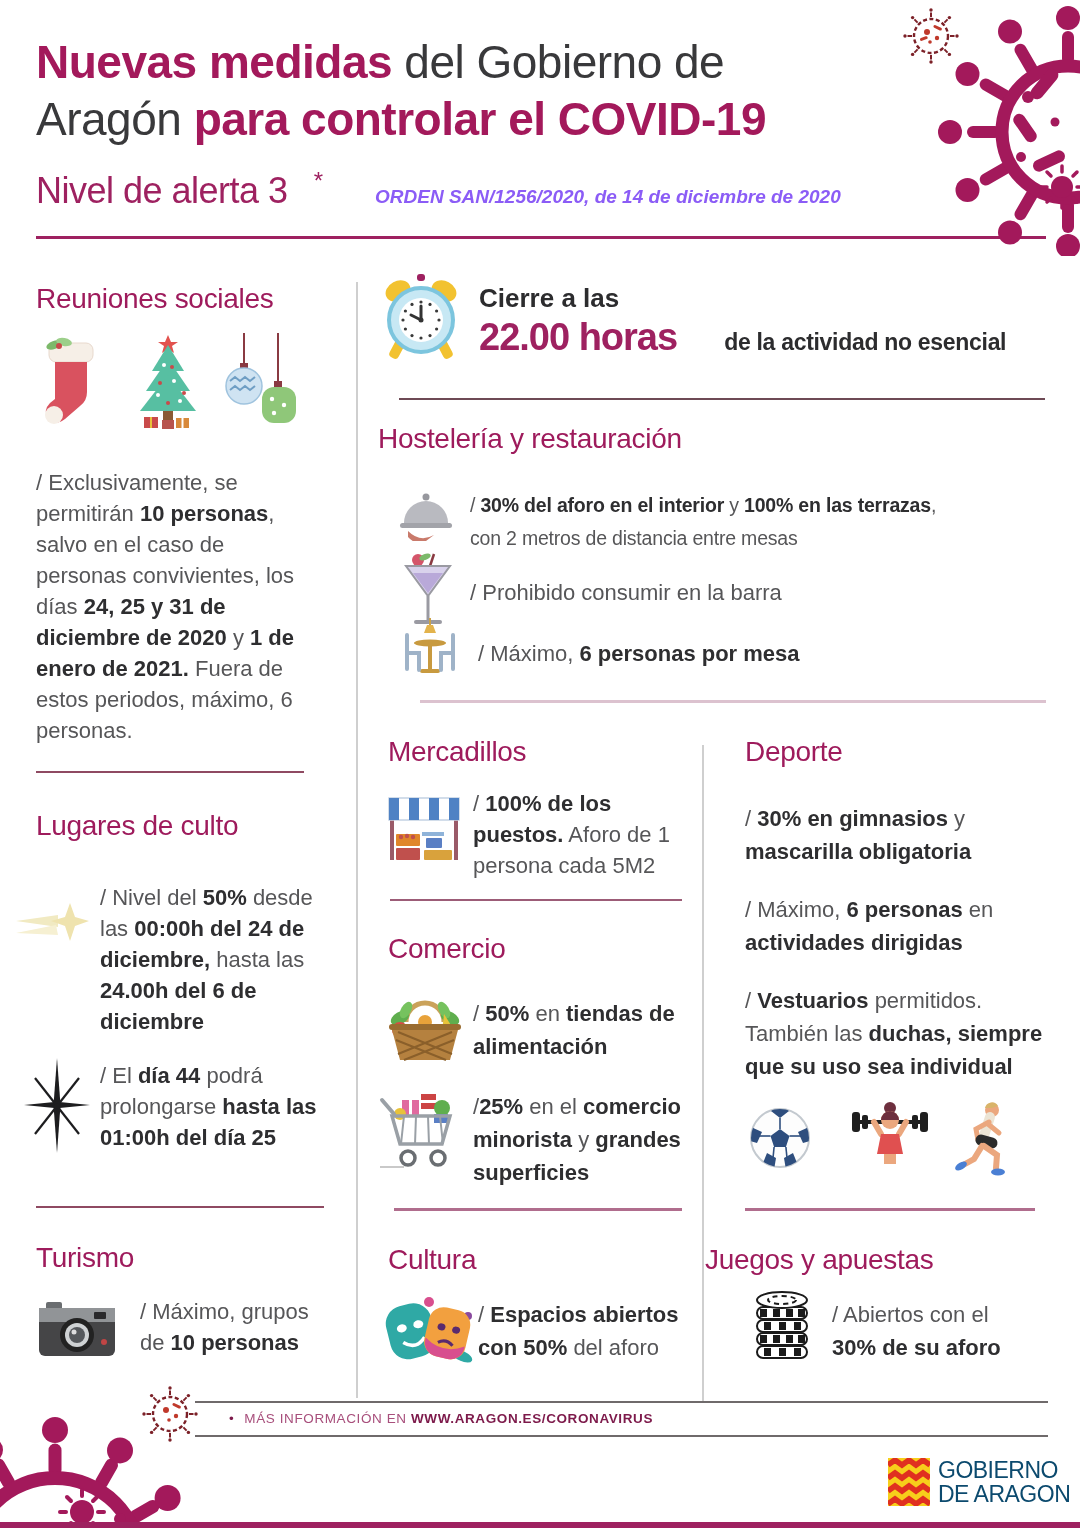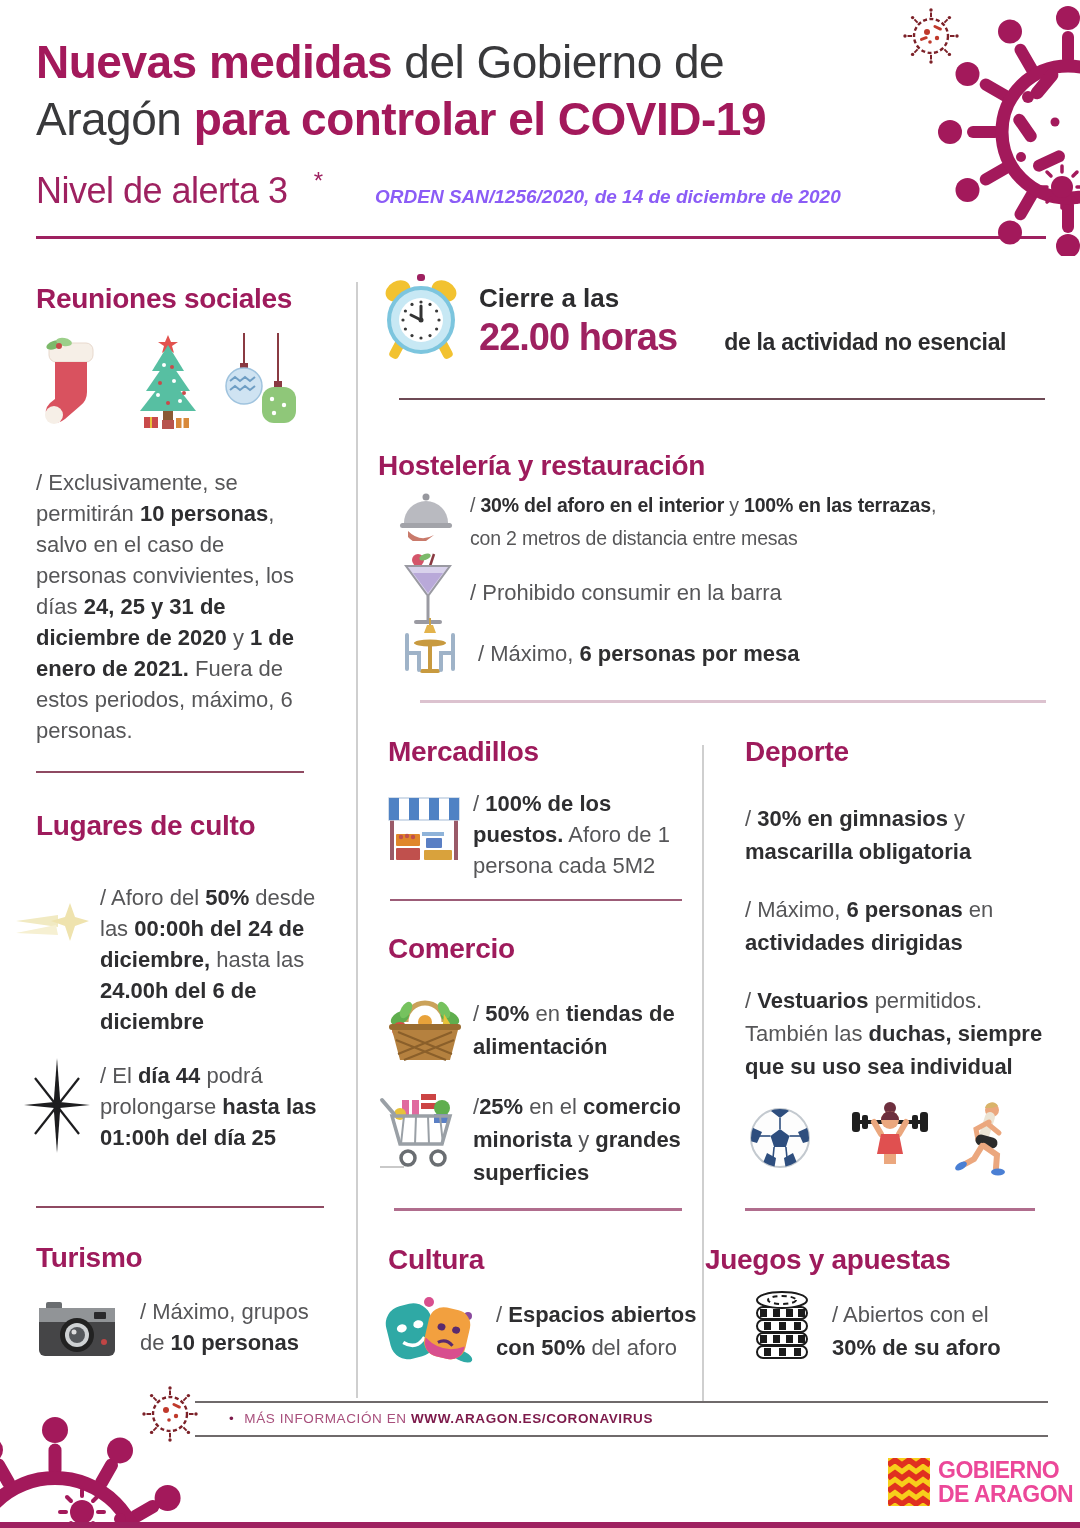--- a/index.html
+++ b/index.html
@@ -8,40 +8,40 @@
   .abs{position:absolute;}
 
   
   .title-line{font-size:46px;line-height:57px;font-weight:400;color:#39393b;letter-spacing:-0.5px;white-space:nowrap;}
   .title-line .m{color:#a3195b;font-weight:700;}
   .alert-row{display:flex;align-items:baseline;white-space:nowrap;}
   .alert-level{font-size:36px;color:#9e2160;font-weight:500;letter-spacing:-0.5px;}
   .alert-ast{font-size:24px;color:#9e2160;font-weight:500;position:relative;top:-14px;margin-left:2px;}
   .order-ref{font-size:19px;font-style:italic;font-weight:700;color:#8b5cf6;margin-left:28px;}
 
-  .sec-heading{font-size:28px;font-weight:700;color:#9e1b5c;letter-spacing:-0.3px;white-space:nowrap;}
+  .sec-heading{font-size:28px;font-weight:400;color:#9e1b5c;letter-spacing:-0.3px;white-space:nowrap;}
 
   .rich{font-size:22px;line-height:31px;color:#565658;white-space:nowrap;}
   .rich .b{font-weight:700;color:#2e2e30;}
   .rich.narrow{font-size:19.5px;line-height:33px;letter-spacing:-0.2px;}
   .rich.lh33{line-height:33px;}
 
   .closure-intro{font-size:26px;font-weight:700;color:#2c2c2e;white-space:nowrap;}
   .closure-row{display:flex;align-items:baseline;white-space:nowrap;margin-top:2px;gap:31px;}
   .closure-time{font-size:38px;font-weight:700;color:#9e2160;letter-spacing:-1px;}
   .closure-detail{font-size:23px;font-weight:700;color:#2c2c2e;margin-left:16px;letter-spacing:-0.3px;}
 
   .vrule{position:absolute;width:2px;background:#cfcfcf;}
   .hrule{position:absolute;height:2px;}
 
   .info-line{font-size:13.5px;letter-spacing:0.6px;color:#a84f7c;font-weight:500;white-space:nowrap;}
   .info-line .dot{color:#7d1a4b;margin-right:10px;}
   .info-line .url{font-weight:700;color:#7d1a4b;}
 
-  .logo-text{font-size:23px;font-weight:700;color:#ec4899;line-height:23.5px;letter-spacing:-0.5px;white-space:nowrap;}
+  .logo-text{font-size:23px;font-weight:400;color:#0c4a6e;line-height:23.5px;letter-spacing:-0.5px;white-space:nowrap;}
 
   .bottom-strip{position:absolute;left:0;top:1522px;width:1080px;height:6px;background:#9e2160;}
 </style>
 </head>
 <body>
 
 <div class="page">
 
   <div class="abs" style="left:36px;top:34px;">
     <div class="title-line"><span class="m">Nuevas medidas</span><span> del Gobierno de</span></div>
@@ -185,21 +185,21 @@
 
   <div class="hrule" style="left:36px;top:771px;width:268px;background:#8f4a62;"></div>
 
   <div class="abs sec-heading" style="left:36px;top:810px;">Lugares de culto</div>
 
   <svg class="abs" style="left:16px;top:895px;" width="75" height="60" viewBox="0 0 75 60">
     <polygon points="0,26 42,20 42,32" fill="#f1eac2"></polygon>
     <polygon points="0,38 40,30 42,40" fill="#f6f0d2"></polygon>
     <polygon points="54,8 59,22 73,26 59,31 54,46 49,31 35,26 49,22" fill="#efe3ae"></polygon>
   </svg>
-  <div class="abs rich" style="left:100px;top:882px;"><span>/ Aforo del </span><span class="b">50%</span><span>  desde</span><br><span>las </span><span class="b">00:00h del 24 de</span><br><span class="b">diciembre,</span><span> hasta las</span><br><span class="b">24.00h del 6 de</span><br><span class="b">diciembre</span></div>
+  <div class="abs rich" style="left:100px;top:882px;"><span>/ Nivel del </span><span class="b">50%</span><span>  desde</span><br><span>las </span><span class="b">00:00h del 24 de</span><br><span class="b">diciembre,</span><span> hasta las</span><br><span class="b">24.00h del 6 de</span><br><span class="b">diciembre</span></div>
 
   <svg class="abs" style="left:22px;top:1058px;" width="70" height="95" viewBox="0 0 70 95">
     <polygon points="35,0 38.5,47 35,95 31.5,47" fill="#1d1d1f"></polygon>
     <polygon points="2,47 35,43.8 68,47 35,50.2" fill="#1d1d1f"></polygon>
     <line x1="13" y1="20" x2="57" y2="76" stroke="#1d1d1f" stroke-width="2.2"></line>
     <line x1="57" y1="20" x2="13" y2="76" stroke="#1d1d1f" stroke-width="2.2"></line>
   </svg>
   <div class="abs rich" style="left:100px;top:1060px;"><span>/ El </span><span class="b">día 44</span><span> podrá</span><br><span>prolongarse </span><span class="b">hasta las</span><br><span class="b">01:00h del día 25</span></div>
 
   <div class="hrule" style="left:36px;top:1206px;width:288px;background:#8f4a62;"></div>
@@ -246,21 +246,21 @@
   </svg>
   <div class="abs" style="left:479px;top:283px;">
     <div class="closure-intro">Cierre a las</div>
     <div class="closure-row">
       <span class="closure-time">22.00 horas</span>
       <span class="closure-detail">de la actividad no esencial</span>
     </div>
   </div>
   <div class="hrule" style="left:399px;top:398px;width:646px;background:#6e4a55;"></div>
 
-  <div class="abs sec-heading" style="left:378px;top:423px;margin-top:27px;">Hostelería y restauración</div>
+  <div class="abs sec-heading" style="left:378px;top:423px;">Hostelería y restauración</div>
 
   <svg class="abs" style="left:398px;top:487px;" width="56" height="54" viewBox="0 0 56 54">
     <circle cx="28" cy="10" r="3.5" fill="#97989e"></circle>
     <path d="M6 36 a22 22 0 0 1 44 0 z" fill="#b9bac0"></path>
     <rect x="2" y="36" width="52" height="5" rx="2.5" fill="#a2a3a9"></rect>
     <path d="M10 44 q12 12 26 4 l-8 6 q-10 5 -18 -4 z" fill="#c97a6b"></path>
   </svg>
   <div class="abs rich narrow" style="left:470px;top:489px;"><span>/ </span><span class="b">30% del aforo en el interior</span><span> y </span><span class="b">100% en las terrazas</span><span>,</span><br><span>con 2 metros de distancia entre mesas</span></div>
 
   <svg class="abs" style="left:404px;top:552px;" width="48" height="78" viewBox="0 0 48 78">
@@ -356,21 +356,21 @@
       <path d="M19 50 q11 11 22 0" stroke="#ffffff" stroke-width="3.5" fill="none"></path>
     </g>
     <g transform="rotate(13 64 44)">
       <rect x="44" y="18" width="42" height="50" rx="15" fill="#f2a03f"></rect>
       <path d="M45 52 q20 13 40 0 l0 2 a14 14 0 0 1 -14 14 h-12 a14 14 0 0 1 -14 -14 z" fill="#d84f8e"></path>
       <ellipse cx="58" cy="38" rx="4" ry="3.5" fill="#5a2a6e"></ellipse>
       <ellipse cx="73" cy="38" rx="4" ry="3.5" fill="#5a2a6e"></ellipse>
       <path d="M58 54 q7 -6 15 0" stroke="#5a2a6e" stroke-width="3" fill="none"></path>
     </g>
   </svg>
-  <div class="abs rich lh33" style="left:496px;top:1298px;"><span>/ </span><span class="b">Espacios abiertos</span><br><span class="b">con 50%</span><span> del aforo</span></div>
+  <div class="abs rich lh33" style="left:478px;top:1298px;"><span>/ </span><span class="b">Espacios abiertos</span><br><span class="b">con 50%</span><span> del aforo</span></div>
 
   <div class="abs sec-heading" style="left:745px;top:736px;">Deporte</div>
   <div class="abs rich lh33" style="left:745px;top:802px;"><span>/ </span><span class="b">30% en gimnasios</span><span> y</span><br><span class="b">mascarilla obligatoria</span></div>
   <div class="abs rich lh33" style="left:745px;top:893px;"><span>/ Máximo, </span><span class="b">6 personas</span><span> en</span><br><span class="b">actividades dirigidas</span></div>
   <div class="abs rich lh33" style="left:745px;top:984px;"><span>/ </span><span class="b">Vestuarios</span><span> permitidos.</span><br><span>También las </span><span class="b">duchas, siempre</span><br><span class="b">que su uso sea individual</span></div>
 
   <svg class="abs" style="left:748px;top:1106px;" width="64" height="64" viewBox="0 0 64 64">
     <defs>
         <clipPath id="ballclip">
           <circle cx="32" cy="32" r="29"></circle>

